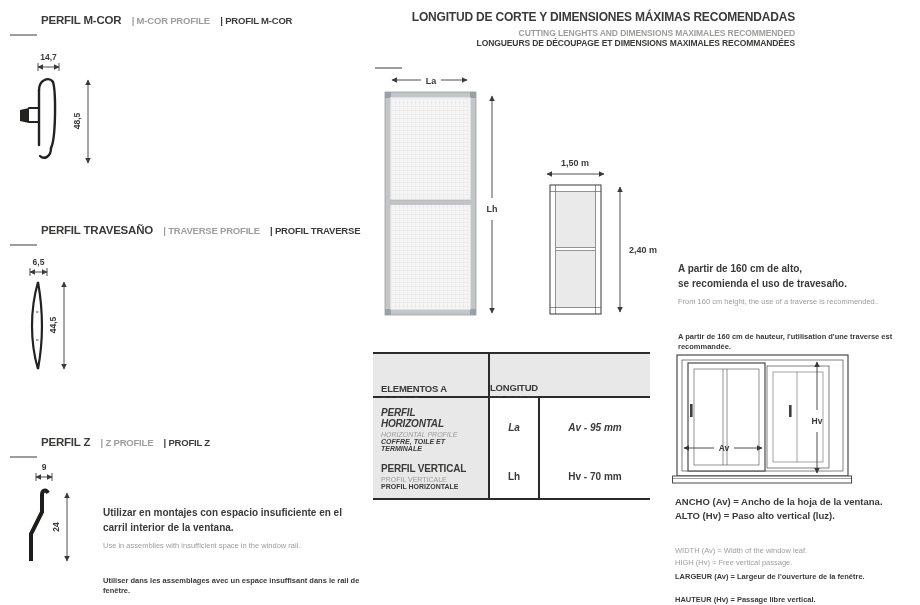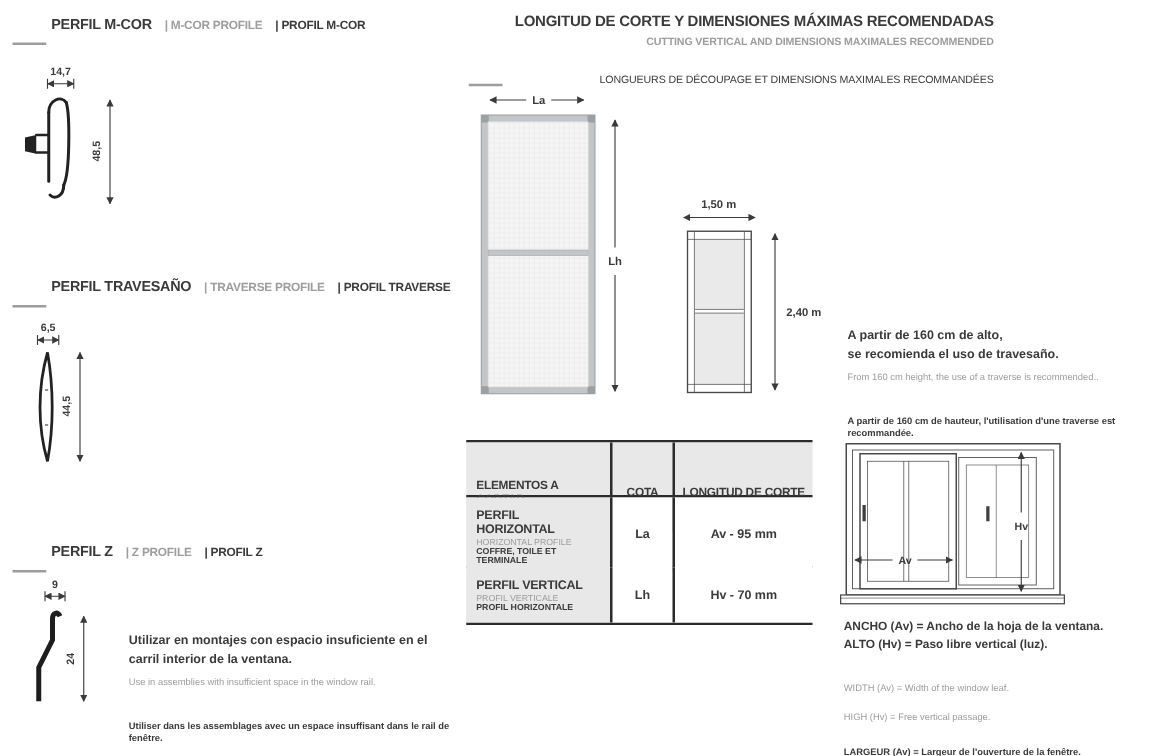--- a/index.html
+++ b/index.html
@@ -11,46 +11,46 @@
   .abs{position:absolute;}
   
   .sec-head{white-space:nowrap;letter-spacing:-0.2px;}
   .sec-head .t1{font-size:11.5px;font-weight:bold;color:#3a3a39;padding-left:31px;}
   .sec-head .t2{font-size:9.5px;font-weight:bold;color:#9d9d9c;margin-left:6px;}
   .sec-head .t3{font-size:9.5px;font-weight:bold;color:#3a3a39;margin-left:6px;}
   .underline{width:27px;height:2px;background:#9d9d9c;}
   
   .main-title{font-size:12px;font-weight:bold;letter-spacing:-0.2px;color:#3a3a39;}
   .main-sub-en{font-size:8.5px;font-weight:bold;color:#9d9d9c;margin-top:4px;letter-spacing:-0.1px;}
-  .main-sub-fr{font-size:8.5px;font-weight:normal;color:#3a3a39;margin-top:20px;letter-spacing:-0.1px;}
+  .main-sub-fr{font-size:8.5px;font-weight:bold;color:#3a3a39;margin-top:0;letter-spacing:-0.1px;}
   
   .note-es{font-size:10px;font-weight:bold;color:#3a3a39;line-height:1.45;}
   .note-en{font-size:7.5px;color:#9d9d9c;line-height:1.4;margin-top:6px;}
   .note-fr{font-size:7.5px;font-weight:bold;color:#3a3a39;line-height:1.4;margin-top:24px;}
   
   .cut-table{left:373px;top:352px;width:277px;border-top:2.5px solid #2b2b2b;border-bottom:2.5px solid #2b2b2b;}
   .t-row{display:grid;grid-template-columns:115px 50px 112px;}
   .t-row.hdr{background:#e8e8e8;border-bottom:2px solid #2b2b2b;height:42px;}
-  .t-row.r1{border-bottom:1.5px solid #2b2b2b;height:55px;}
+  .t-row.r1{border-bottom:1.5px solid #2b2b2b;height:55px;font-style:italic;}
   .t-row.r2{height:44px;}
   .cell{box-sizing:border-box;padding:5px 8px;}
   .cell.mid,.cell.rgt{border-left:2px solid #2b2b2b;display:flex;flex-direction:column;align-items:center;justify-content:center;text-align:center;padding:4px 2px;}
   .t-row.r1 .c1,.t-row.r2 .c1{background:#e8e8e8;}
   .t-row.r1 .mid,.t-row.r1 .rgt,.t-row.r2 .mid,.t-row.r2 .rgt{background:#ffffff;}
   .h-es{font-size:9.5px;font-weight:bold;color:#3a3a39;letter-spacing:-0.2px;margin-top:24px;}
   .h-en{font-size:7px;color:#9d9d9c;margin-top:2px;}
   .h-fr{font-size:7px;font-weight:bold;color:#3a3a39;}
   .r-es{font-size:10px;font-weight:bold;color:#3a3a39;letter-spacing:-0.2px;margin-top:4px;}
   .r-en{font-size:7px;color:#9d9d9c;margin-top:2px;}
   .r-fr{font-size:7px;font-weight:bold;color:#3a3a39;}
   .v-cell{font-size:10px;font-weight:bold;color:#3a3a39;}
   
   .leg-es{font-size:9.5px;font-weight:bold;color:#3a3a39;line-height:1.5;}
   .leg-en{font-size:7.5px;color:#9d9d9c;line-height:1.5;margin-top:21px;}
-  .leg-fr{font-size:7.5px;font-weight:bold;color:#3a3a39;line-height:1.5;margin-top:17px;}
+  .leg-fr{font-size:7.5px;font-weight:bold;color:#3a3a39;line-height:1.5;margin-top:3px;}
   
   svg text{font-family:"Liberation Sans","DejaVu Sans",sans-serif;font-weight:bold;fill:#3a3a39;}
   .dim{stroke:#3a3a39;stroke-width:0.9;fill:none;}
   .tick{stroke:#3a3a39;stroke-width:0.9;}
   .prof{stroke:#222221;fill:none;}
 </style>
 </head>
 <body>
 
 <svg width="0" height="0" style="position:absolute" aria-hidden="true">
@@ -126,21 +126,21 @@
 </svg>
 
 <div class="abs" style="left:103px;top:506px;width:262px;">
   <div class="note-es">Utilizar en montajes con espacio insuficiente en el carril interior de la ventana.</div>
   <div class="note-en">Use in assemblies with insufficient space in the window rail.</div>
   <div class="note-fr">Utiliser dans les assemblages avec un espace insuffisant dans le rail de fenêtre.</div>
 </div>
 
 <div class="abs" style="left:375px;top:10px;width:420px;text-align:right;">
   <div class="main-title">LONGITUD DE CORTE Y DIMENSIONES MÁXIMAS RECOMENDADAS</div>
-  <div class="main-sub-en">CUTTING VERTICAL AND DIMENSIONS MAXIMALES RECOMMENDED</div>
+  <div class="main-sub-en">CUTTING LENGHTS AND DIMENSIONS MAXIMALES RECOMMENDED</div>
   <div class="main-sub-fr">LONGUEURS DE DÉCOUPAGE ET DIMENSIONS MAXIMALES RECOMMANDÉES</div>
 </div>
 <div class="abs underline" style="left:375px;top:67px;"></div>
 
 <svg class="abs" style="left:375px;top:70px;" width="310" height="250" viewBox="0 0 310 250">
 
   <line class="dim" x1="17" y1="10" x2="46" y2="10" marker-start="url(#arr)"></line>
   <line class="dim" x1="66" y1="10" x2="92" y2="10" marker-end="url(#arr)"></line>
   <text x="56" y="13.5" text-anchor="middle" font-size="9">La</text>
 
@@ -183,25 +183,20 @@
   <div class="note-fr">A partir de 160 cm de hauteur, l'utilisation d'une traverse est recommandée.</div>
 </div>
 
 <div class="abs cut-table">
   <div class="t-row hdr">
     <div class="cell c1">
       <div class="h-es">ELEMENTOS A CORTAR</div>
       <div class="h-en">CUTTING ELEMENTS</div>
       <div class="h-fr">ELEMENTS A COUPER</div>
     </div>
-    <div class="cell mid">
-      <div class="h-es">COTA</div>
-      <div class="h-en">DIMENSION</div>
-      <div class="h-fr">CÔTE</div>
-    </div>
     <div class="cell rgt">
       <div class="h-es">LONGITUD DE CORTE</div>
       <div class="h-en">CUTTING LENGTH</div>
       <div class="h-fr">LONGUEUR DE DÉCOUPAGE</div>
     </div>
   </div>
   <div class="t-row r1">
     <div class="cell c1">
       <div class="r-es">PERFIL HORIZONTAL</div>
       <div class="r-en">HORIZONTAL PROFILE</div>
@@ -246,18 +241,18 @@
   <line class="dim" x1="12" y1="100" x2="42" y2="100" marker-start="url(#arr)"></line>
   <line class="dim" x1="62" y1="100" x2="90" y2="100" marker-end="url(#arr)"></line>
   <text x="52" y="103" text-anchor="middle" font-size="8.5">Av</text>
   <line class="dim" x1="145" y1="14" x2="145" y2="62" marker-start="url(#arr)"></line>
   <line class="dim" x1="145" y1="84" x2="145" y2="125" marker-end="url(#arr)"></line>
   <text x="145" y="76" text-anchor="middle" font-size="8.5">Hv</text>
 </svg>
 
 <div class="abs" style="left:675px;top:495px;width:245px;">
   <div class="leg-es">ANCHO (Av) = Ancho de la hoja de la ventana.</div>
-  <div class="leg-es">ALTO (Hv) = Paso libre vertical (luz).</div>
+  <div class="leg-es">ALTO (Hv) = Paso alto vertical (luz).</div>
   <div class="leg-en">WIDTH (Av) = Width of the window leaf.</div>
-  <div class="leg-en" style="margin-top:12px;">HIGH (Hv) = Free vertical passage.</div>
+  <div class="leg-en" style="margin-top:1px;">HIGH (Hv) = Free vertical passage.</div>
   <div class="leg-fr">LARGEUR (Av) = Largeur de l'ouverture de la fenêtre.</div>
   <div class="leg-fr" style="margin-top:12px;">HAUTEUR (Hv) = Passage libre vertical.</div>
 </div>
 
 </body></html>

